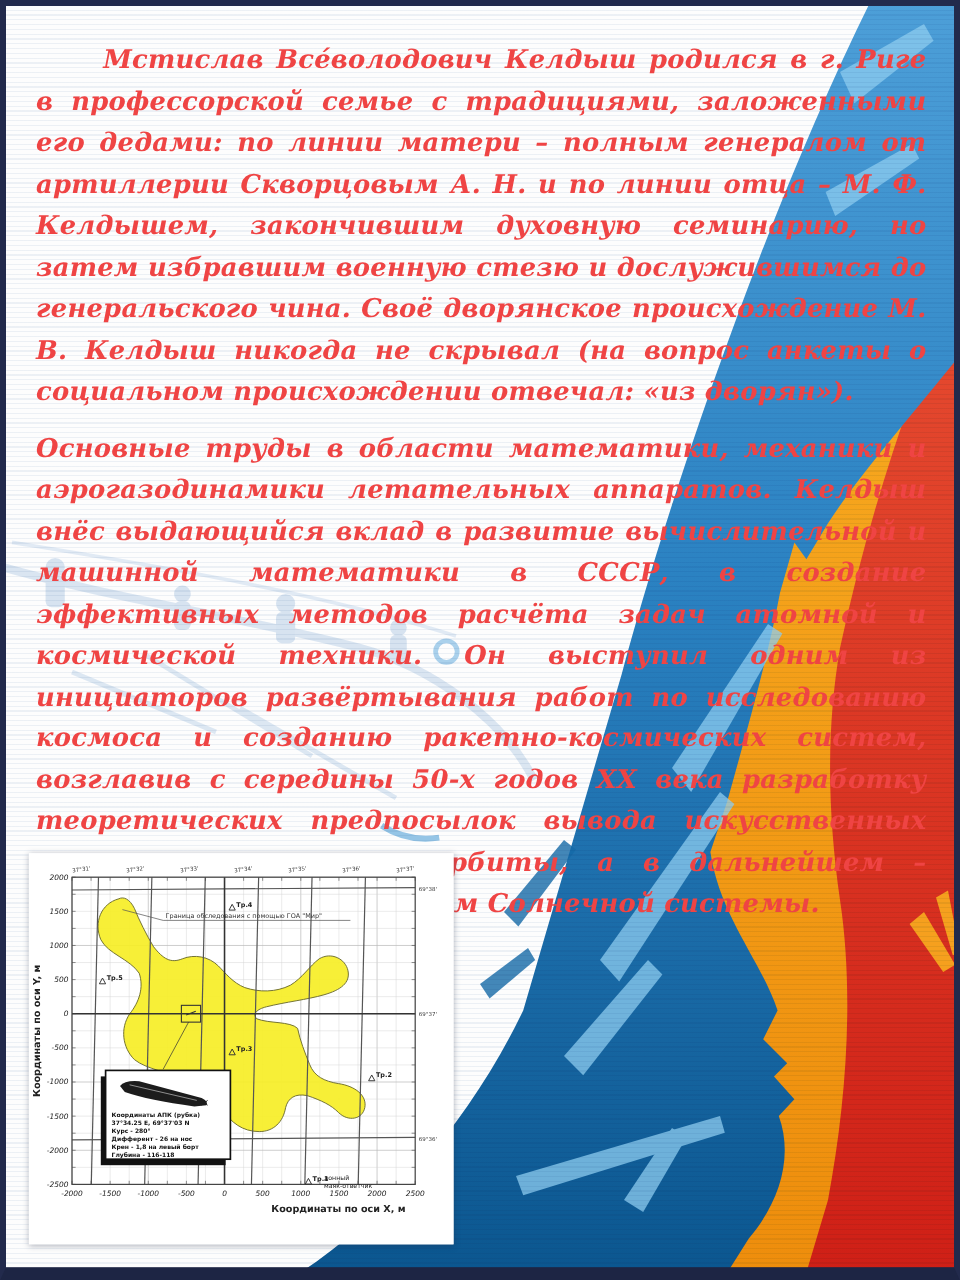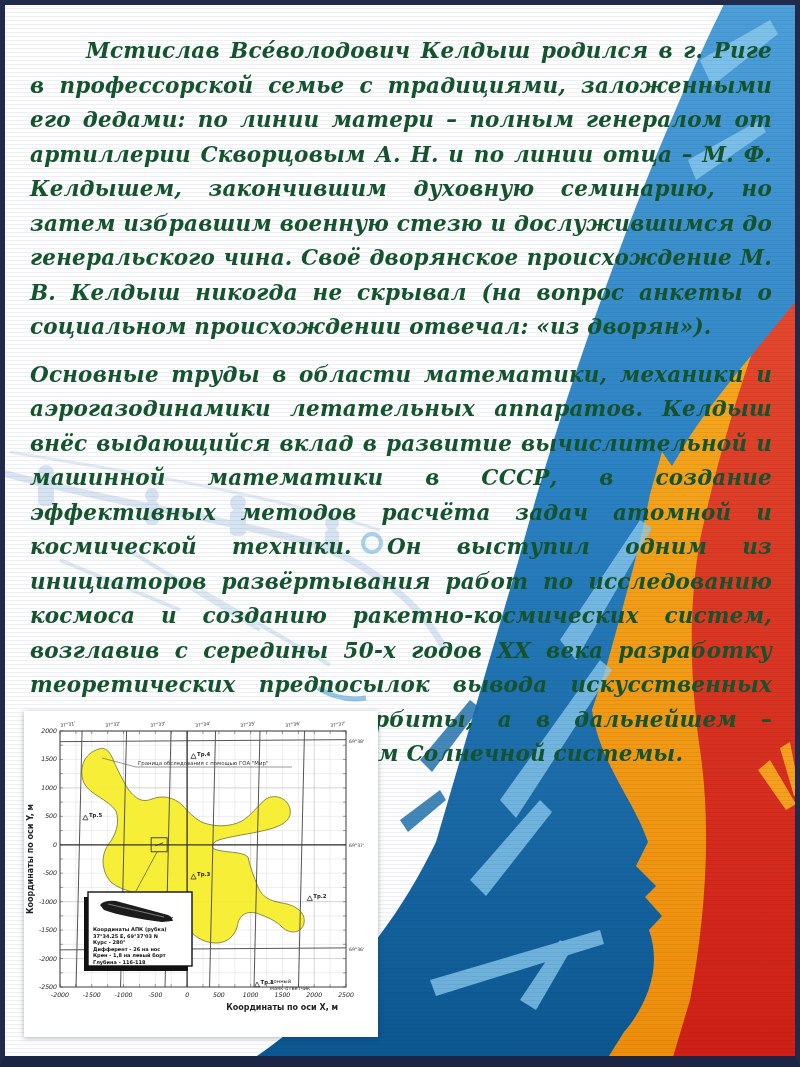--- a/index.html
+++ b/index.html
@@ -20,21 +20,21 @@
     mix-blend-mode:multiply;
   }
   .frame{
     position:absolute;inset:0;z-index:9;pointer-events:none;
     border:5px solid #222a4c;
     border-bottom:11px solid #1d2544;
     box-sizing:border-box;
   }
   .text-block{
     position:absolute;left:30px;right:28px;top:34px;z-index:3;
-    color:#14532d;
+    color:#ef4444;
     font-weight:700;font-style:italic;
     font-size:21.5px;line-height:34.5px;
     text-align:justify;
     letter-spacing:.2px;
   }
   .text-block p{margin:0;}
   .text-block p.p1{text-indent:56px;margin-bottom:13px;}
   .map-figure{
     position:absolute;left:24px;top:711px;z-index:4;
     width:354px;height:326px;

